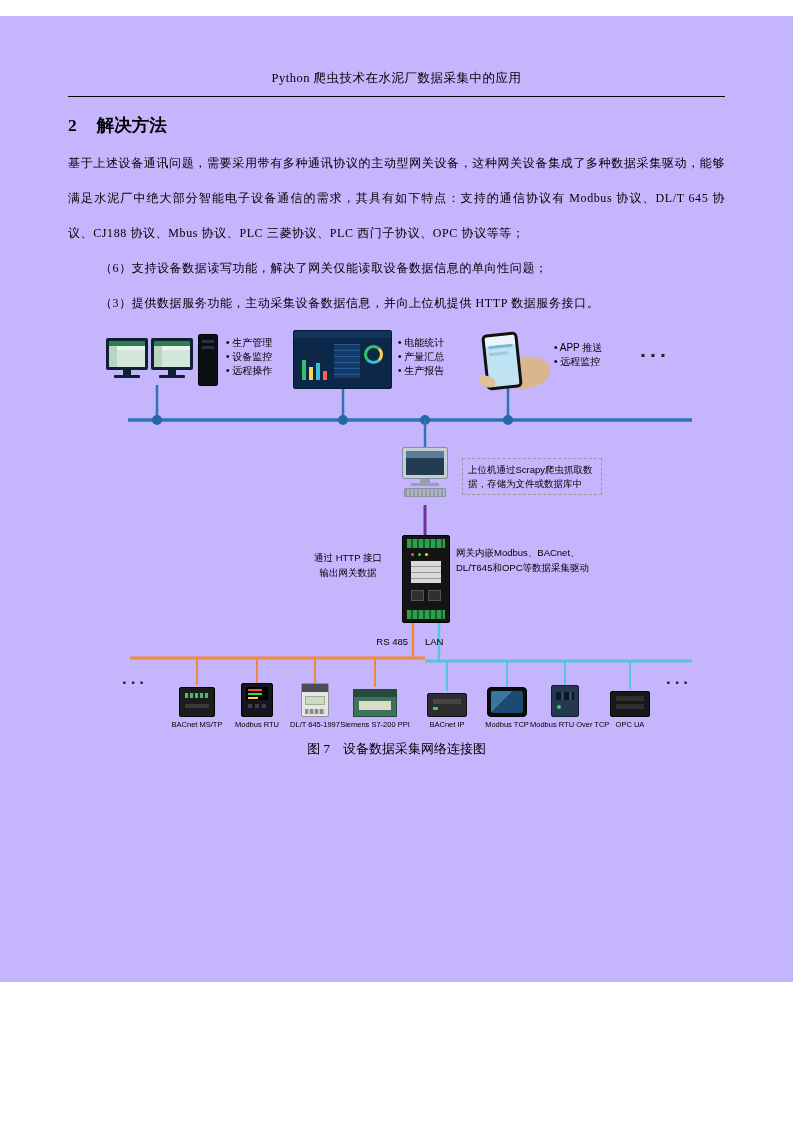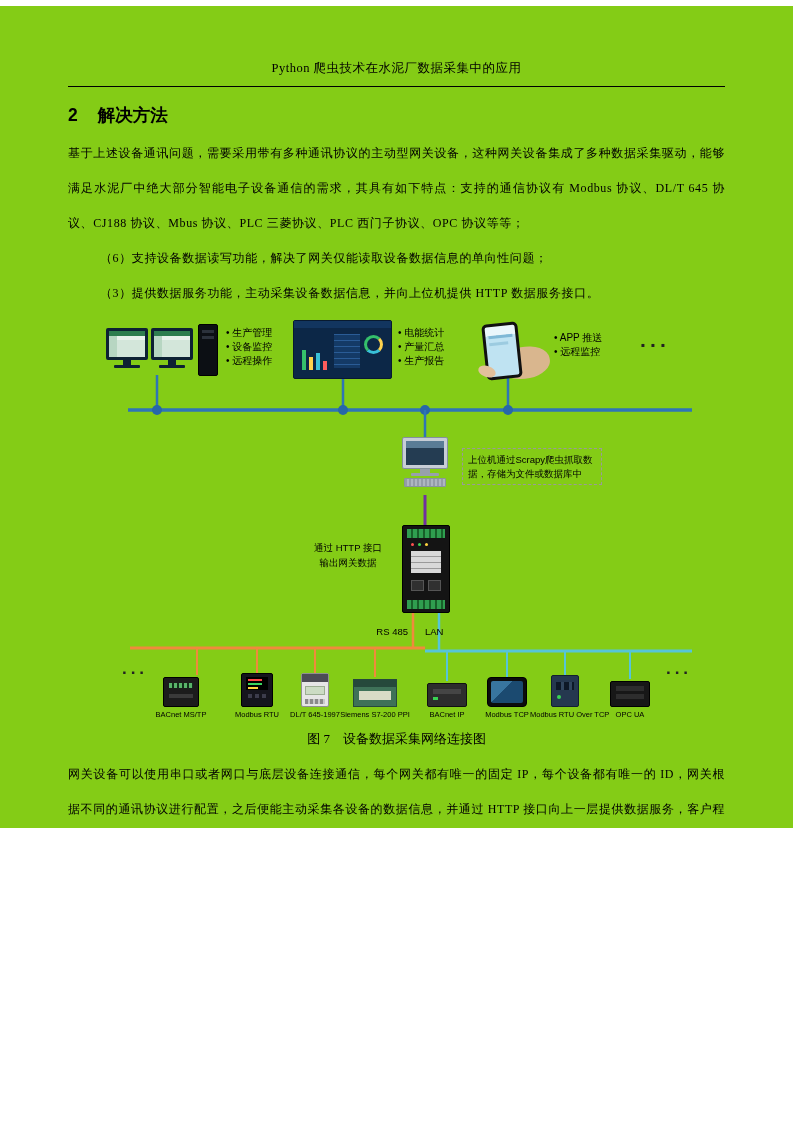--- a/index.html
+++ b/index.html
@@ -1,26 +1,26 @@
 <!DOCTYPE html>
 <html><head>
 <meta charset="utf-8">
 <style>
   html,body{margin:0;padding:0;background:#ffffff;}
-  .page{position:relative;width:793px;height:822px;margin:6px auto;background:#84cc16;overflow:hidden;
+  .page{position:relative;width:793px;height:966px;margin:16px auto;background:#c4b5fd;overflow:hidden;
         font-family:"Liberation Serif","DejaVu Serif",serif;color:#000;}
   .content{position:absolute;left:68px;top:0;width:657px;}
 
   
   .header-title{margin-top:54px;text-align:center;font-size:12.5px;letter-spacing:.5px;}
   .header-rule{border:none;border-top:1.8px solid #000;margin:9px 0 0;}
 
   
   .section-title{margin:16px 0 0;font-size:17.5px;font-weight:bold;
-                 font-family:Liberation Sans, sans-serif;}
+                 font-family:Liberation Serif, serif;}
   .section-title .num{margin-right:20px;}
 
   
   .body-p{margin:0;font-size:12px;line-height:35px;text-align:justify;letter-spacing:.6px;}
   .body-p.first{margin-top:9px;}
   .body-p.indent{text-indent:32px;}
 
   
   .figure{position:relative;width:657px;height:442px;margin:4px 0 0;
           font-family:"Liberation Sans","DejaVu Sans",sans-serif;}
@@ -262,27 +262,28 @@
           <div class="gled"></div>
           <div class="glabel"></div>
         <div class="gport"></div>
           <div class="gport p2"></div>
           <div class="gb"></div>
       </div>
       <div class="note-gw-left">
         <div>通过 HTTP 接口</div>
         <div>输出网关数据</div>
       </div>
+      <div class="note-gw-right">网关内嵌Modbus、BACnet、DL/T645和OPC等数据采集驱动</div>
 
       <div class="buslbl lbl-rs485">RS 485</div>
       <div class="buslbl lbl-lan">LAN</div>
 
       <div class="dots" style="left:54px;top:348px;font-size:17px">···</div>
 
-      <div class="dev" style="left:78px">
+      <div class="dev" style="left:94px">
         <div class="icbox">
             <div class="ic ic1">
               <i class="a"></i>
               <i class="b"></i>
             </div>
           </div>
         <div class="dlbl">BACnet MS/TP</div>
       </div>
       <div class="dev" style="left:154px">
         <div class="icbox">
@@ -346,20 +347,19 @@
             </div>
           </div>
         <div class="dlbl">OPC UA</div>
       </div>
 
       <div class="dots" style="left:598px;top:348px;font-size:17px">···</div>
 
       <div class="fig-caption">图 7　设备数据采集网络连接图</div>
     </div>
 
-    <p class="body-p">网关设备可以使用串口或者网口与底层设备连接通信，每个网关都有唯一的固定 IP，每个设备都有唯一的 ID，网关根据不同的通讯协议进行配置，之后便能主动采集各设备的数据信息，并通过 HTTP 接口向上一层提供数据服务，客户程序</p>
   </div>
 
   <div class="footer">
     <span class="pn">10</span>
     <span class="issue">2021.No.1</span>
   </div>
 </div>
 
 </body></html>

